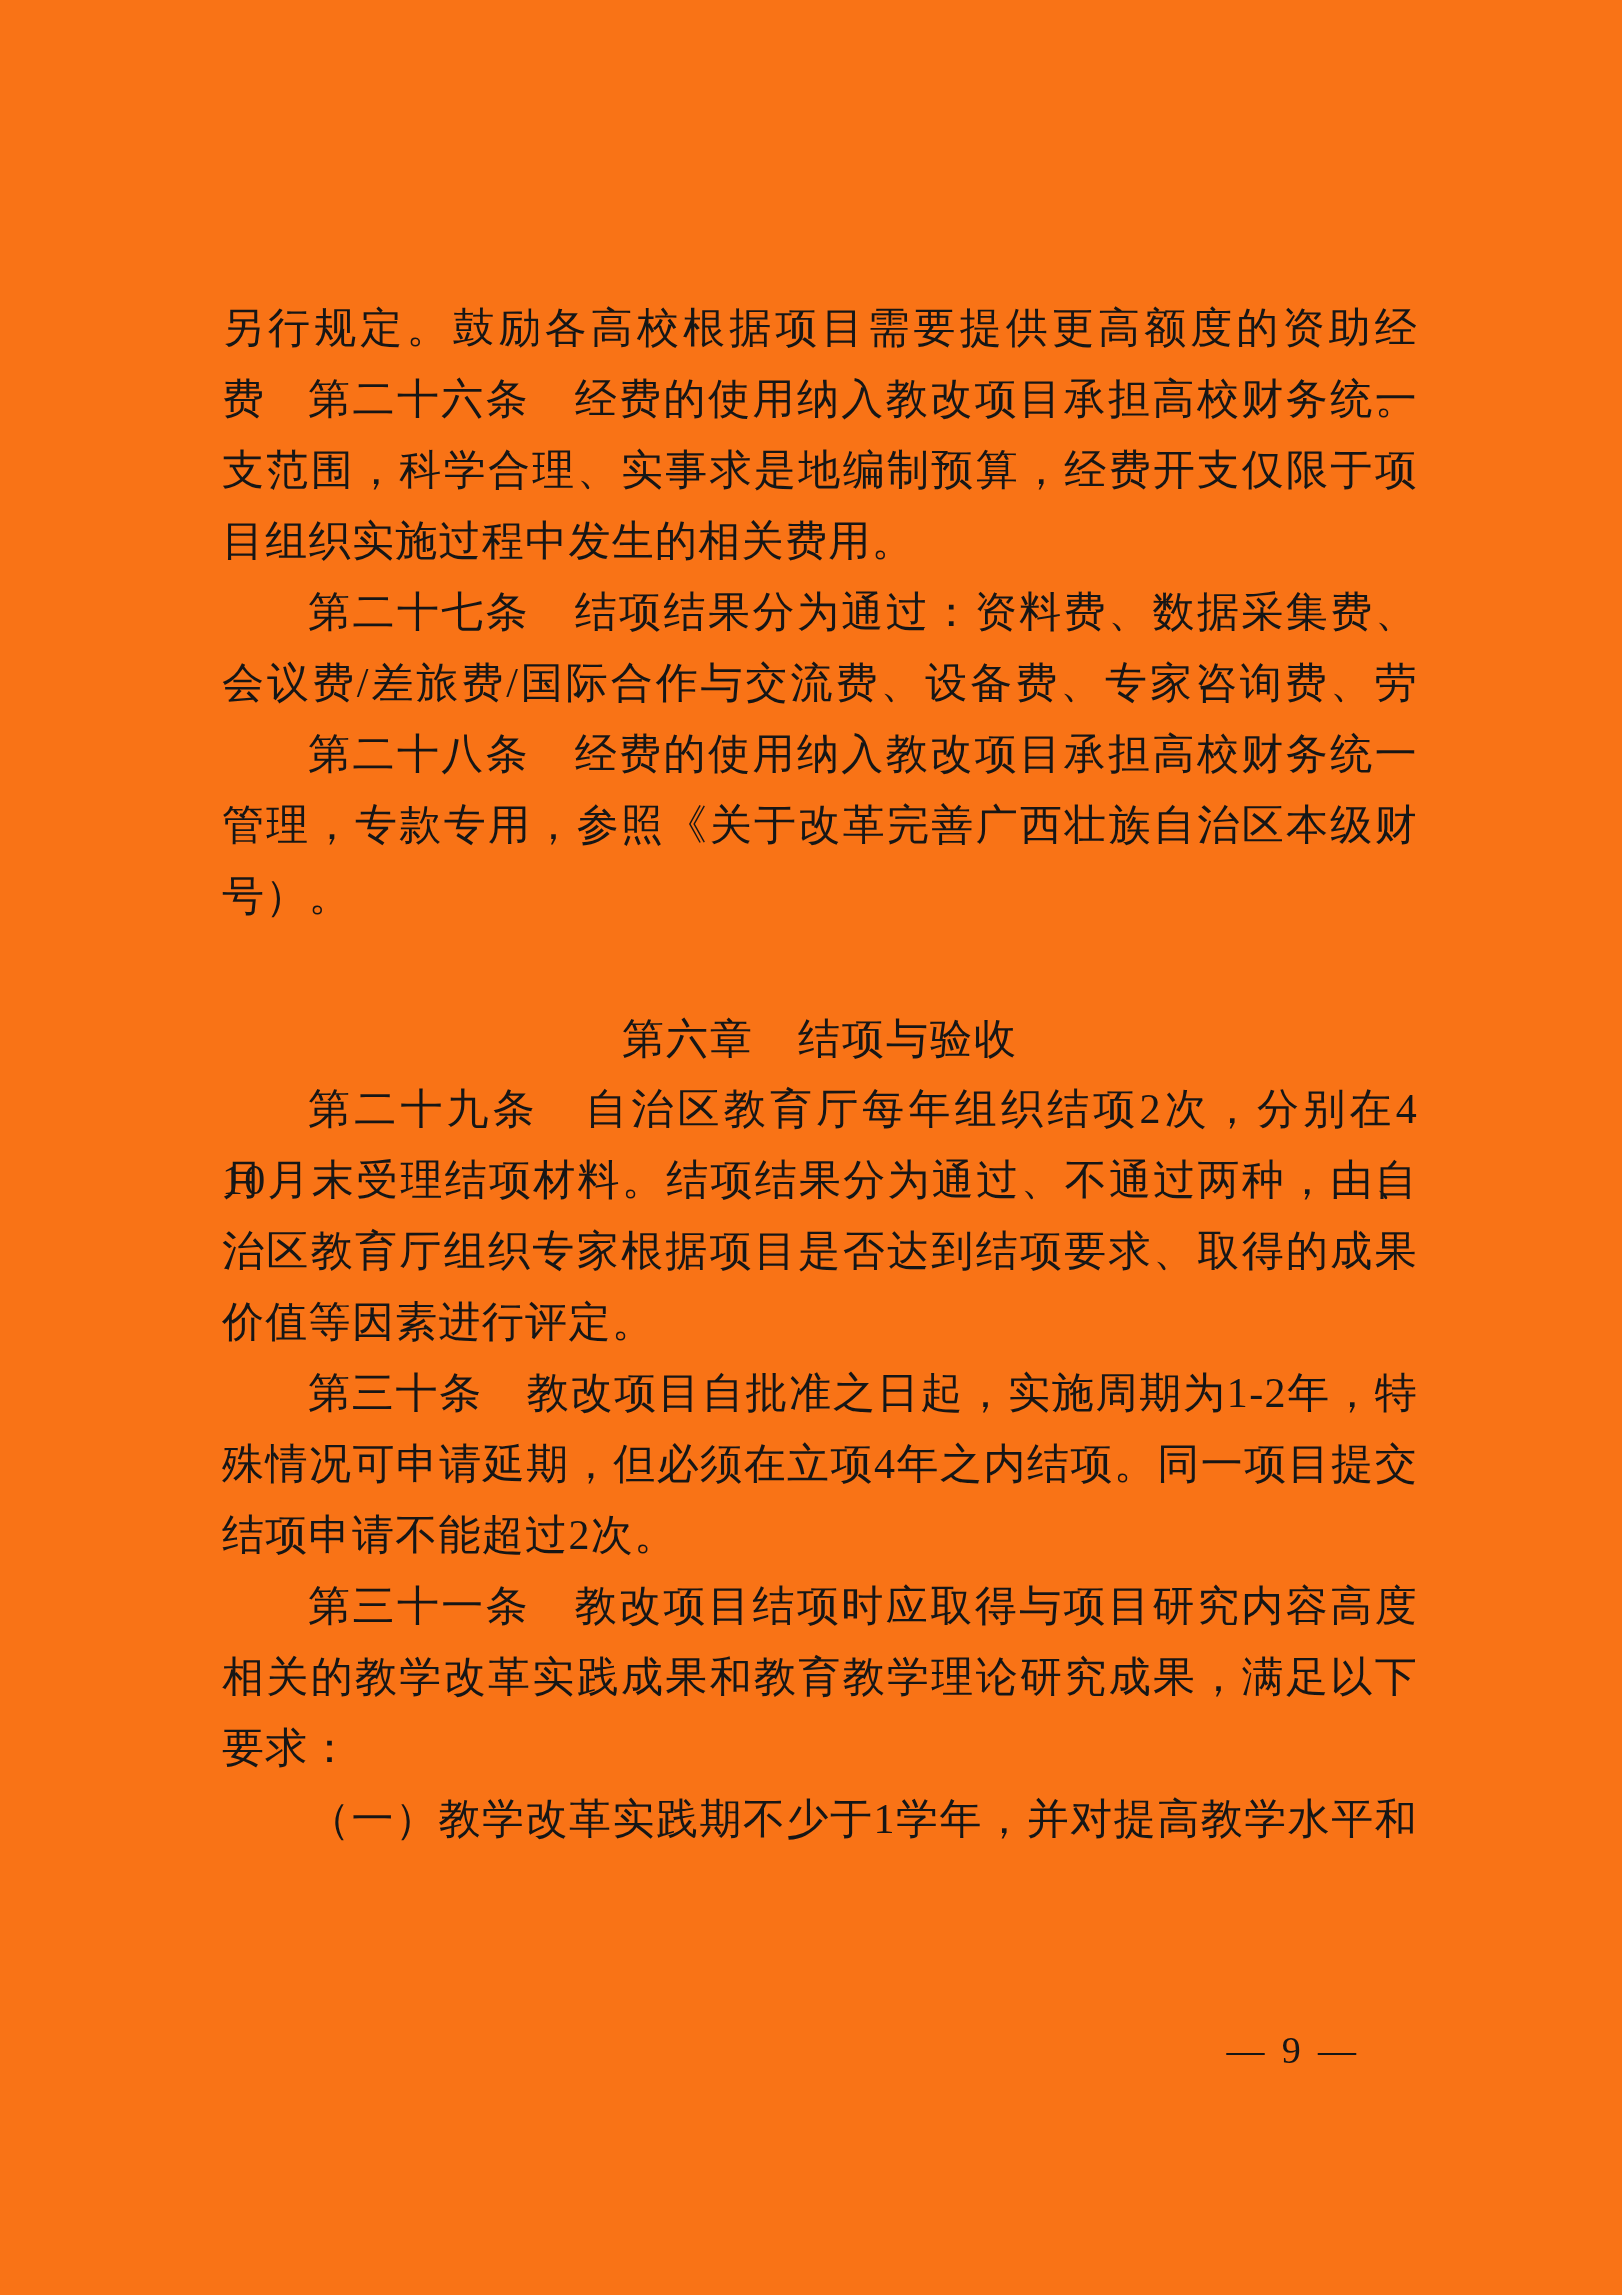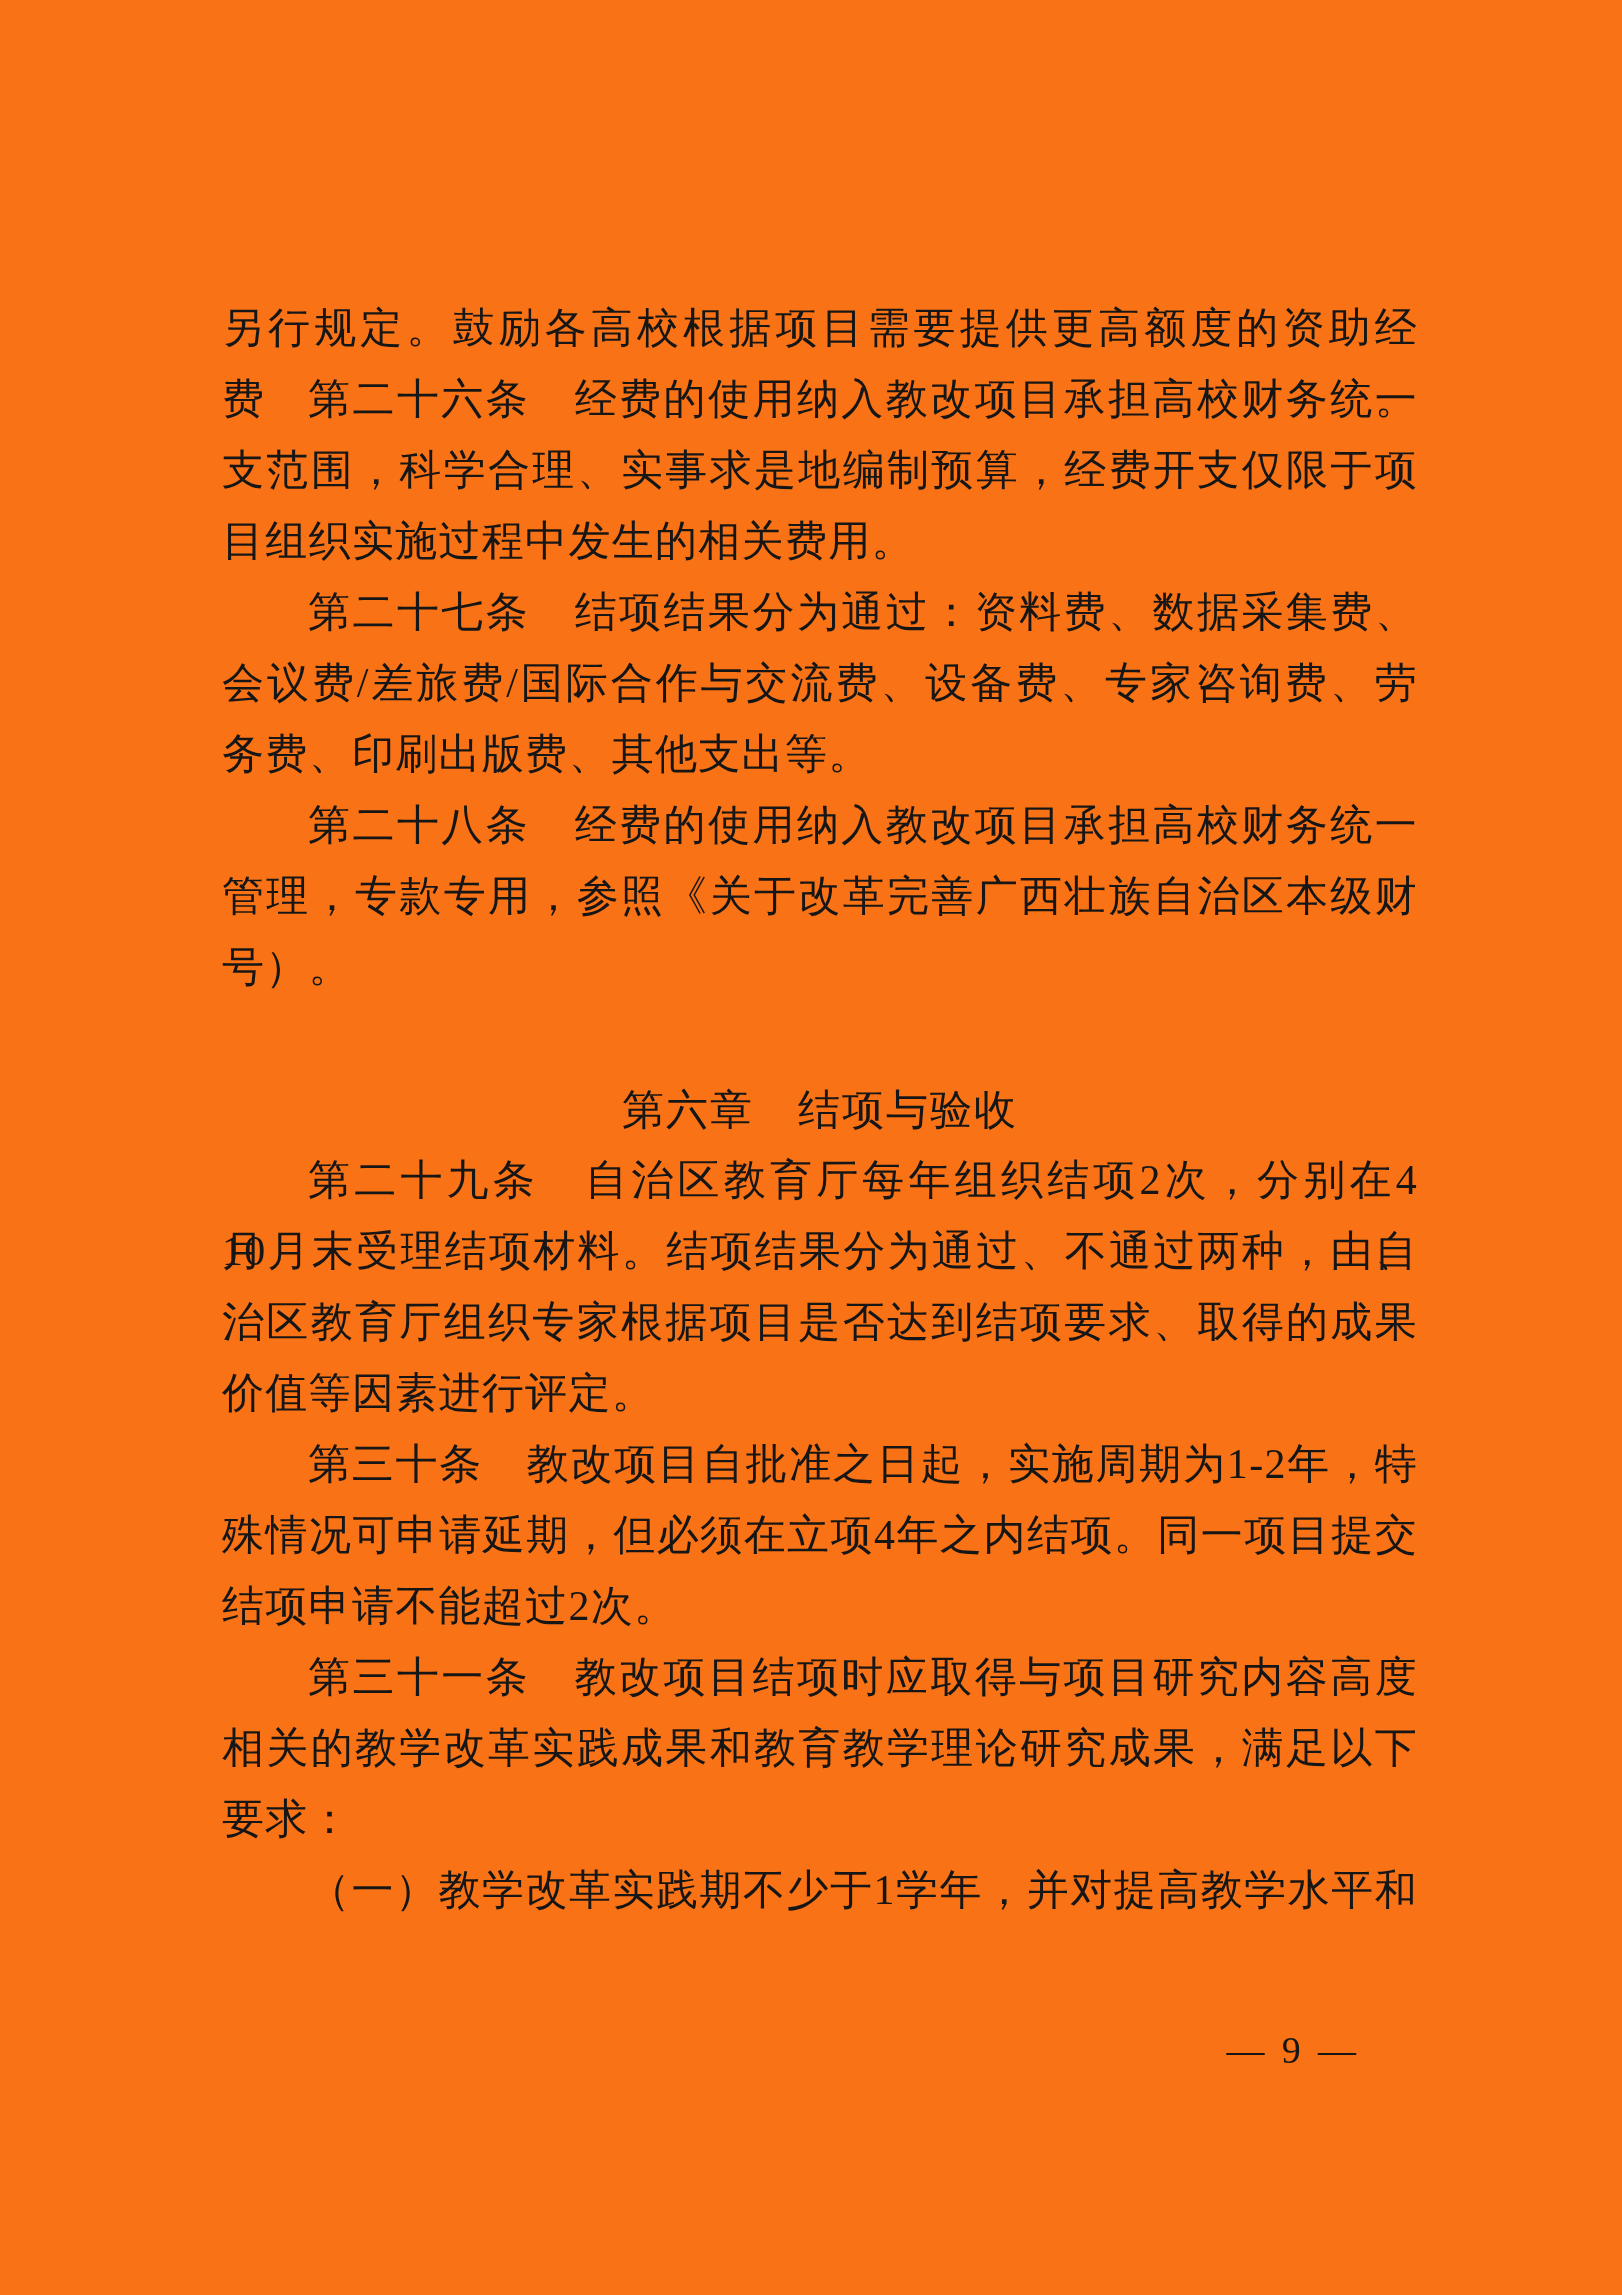--- a/index.html
+++ b/index.html
@@ -68,21 +68,20 @@
 <body>
 
 <div class="sheet">
   <div class="doc-body">
       <div class="line fill">另行规定。鼓励各高校根据项目需要提供更高额度的资助经费。</div>
       <div class="line indent fill">第二十六条　经费的使用纳入教改项目承担高校财务统一</div>
       <div class="line fill">支范围，科学合理、实事求是地编制预算，经费开支仅限于项</div>
       <div class="line">目组织实施过程中发生的相关费用。</div>
       <div class="line indent fill">第二十七条　结项结果分为通过：资料费、数据采集费、</div>
       <div class="line fill">会议费/差旅费/国际合作与交流费、设备费、专家咨询费、劳</div>
-      <div class="line">务费、印刷出版费、其他支出等。</div>
       <div class="line indent fill">第二十八条　经费的使用纳入教改项目承担高校财务统一</div>
       <div class="line fill">管理，专款专用，参照《关于改革完善广西壮族自治区本级财</div>
       <div class="line">号）。</div>
       <div class="line blank"></div>
       <div class="line heading">第六章　结项与验收</div>
       <div class="line indent fill">第二十九条　自治区教育厅每年组织结项2次，分别在4月、</div>
       <div class="line fill">10月末受理结项材料。结项结果分为通过、不通过两种，由自</div>
       <div class="line fill">治区教育厅组织专家根据项目是否达到结项要求、取得的成果</div>
       <div class="line">价值等因素进行评定。</div>
       <div class="line indent fill">第三十条　教改项目自批准之日起，实施周期为1-2年，特</div>

